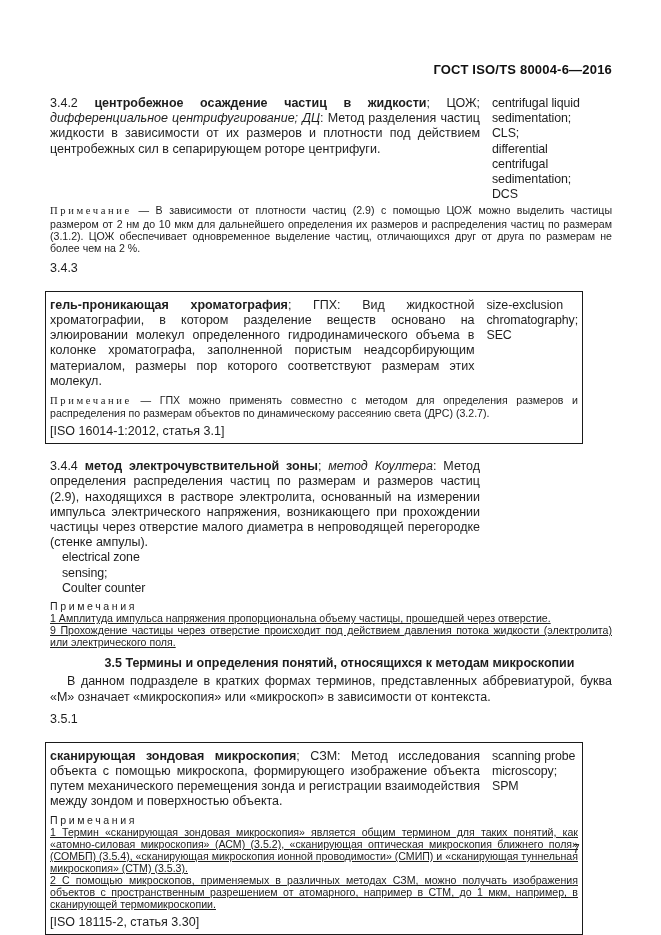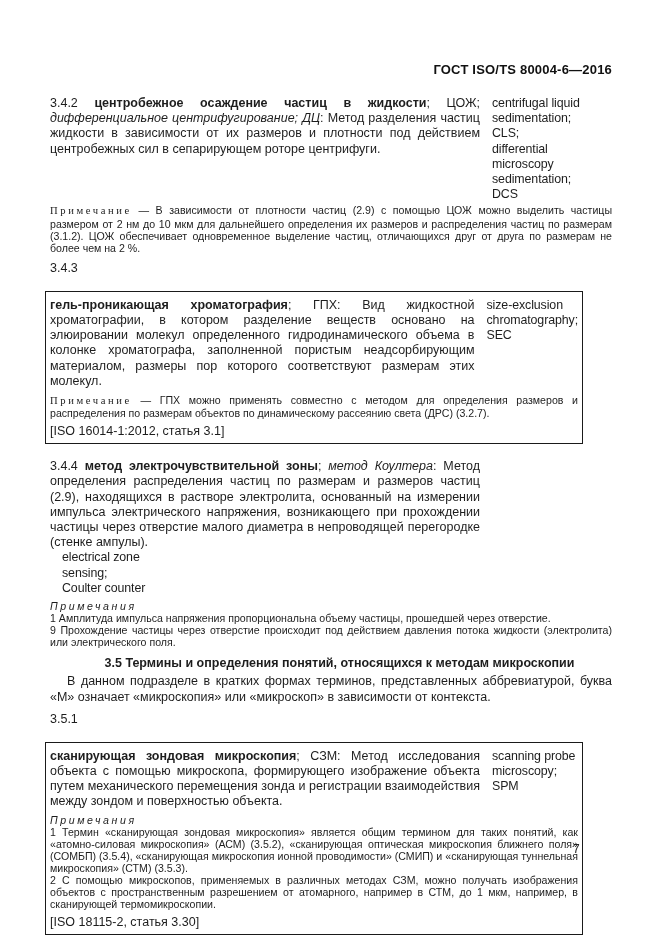--- a/index.html
+++ b/index.html
@@ -22,22 +22,22 @@
   .ru i { font-style:italic; }
   .en {
     margin-left:12px; font-size:12.4px; line-height:15.2px;
     letter-spacing:-0.1px; white-space:nowrap;
   }
   .note {
     font-size:10.6px; line-height:12.1px; text-align:justify; margin-top:2px;
   }
   .note-label { letter-spacing:2.6px;font-family:Liberation Serif, serif; }
   .notes-block { margin-top:4px; font-size:10.6px; line-height:12.1px; }
-  .notes-label { letter-spacing:2.6px; font-size:10.6px;font-style:italic; }
-  .notes-items div { text-align:justify; }
+  .notes-label { letter-spacing:2.6px; font-size:10.6px; }
+  .notes-items div { text-align:justify;text-decoration:underline; }
   .subnum { font-size:12.5px; margin-top:7px; margin-bottom:3px; }
   .box {
     box-sizing:border-box; width:538px; margin-left:-5px;
     border:1.5px solid #1a1a1a; padding:6px 4px 5px 4px; margin-top:16px;
   }
   .box .ru { width:430px; }
   .box .note { margin-top:5px; }
   .box .notes-block { margin-top:4px; }
   .box .source { margin-top:5px; font-size:12.5px; }
   .heading-35 { margin-top:8px; font-size:12.5px; font-weight:700; padding-left:17px;text-align:center; }
@@ -54,21 +54,21 @@
 
   <div class="content">
 
     <div class="entry">
       <div class="ru"><span>3.4.2</span> <b>центробежное осаждение частиц в жидкости</b><span>; ЦОЖ; </span><i>дифференциальное центрифугирование; ДЦ</i><span>: Метод разделения частиц жидкости в зависимости от их размеров и плотности под действием центробежных сил в сепарирующем роторе центрифуги.</span></div>
       <div class="en">
           <div>centrifugal liquid</div>
           <div>sedimentation;</div>
           <div>CLS;</div>
           <div>differential</div>
-          <div>microscopy</div>
+          <div>centrifugal</div>
           <div>sedimentation;</div>
           <div>DCS</div>
         </div>
     </div>
     <div class="note"><span class="note-label">Примечание</span> <span>—  В зависимости от плотности частиц (2.9) с помощью ЦОЖ можно выделить частицы размером от 2 нм до 10 мкм для дальнейшего определения их размеров и распределения частиц по размерам (3.1.2). ЦОЖ обеспечивает одновременное выделение частиц, отличающихся друг от друга по размерам не более чем на 2 %.</span></div>
 
     <div class="subnum">3.4.3</div>
     <div class="box">
       <div class="entry">
         <div class="ru"><b>гель-проникающая хроматография</b><span>; ГПХ: Вид жидкостной хроматографии, в котором разделение веществ основано на элюировании молекул определенного гидродинамического объема в колонке хроматографа, заполненной пористым неадсорбирующим материалом, размеры пор которого соответствуют размерам этих молекул.</span></div>

